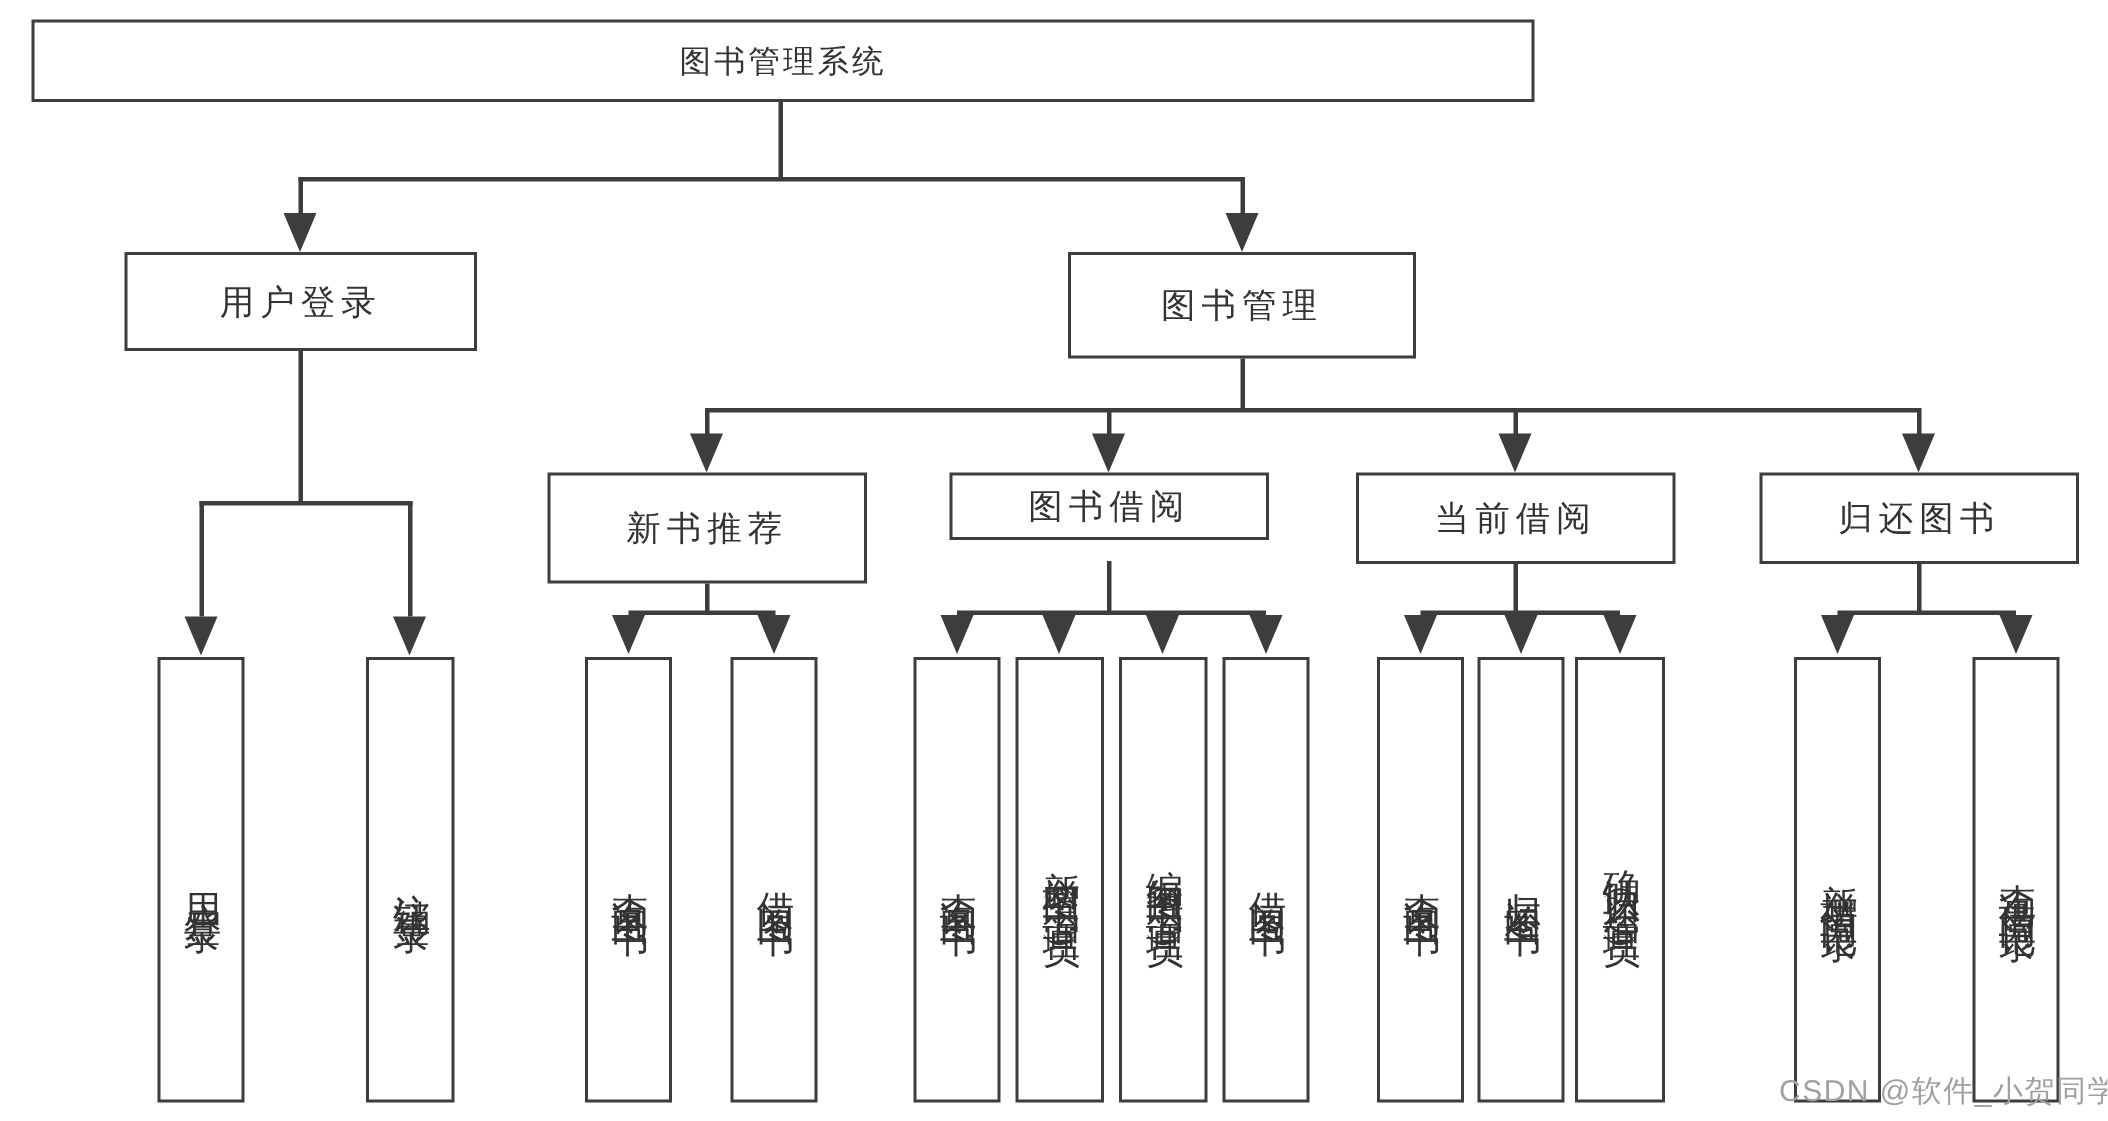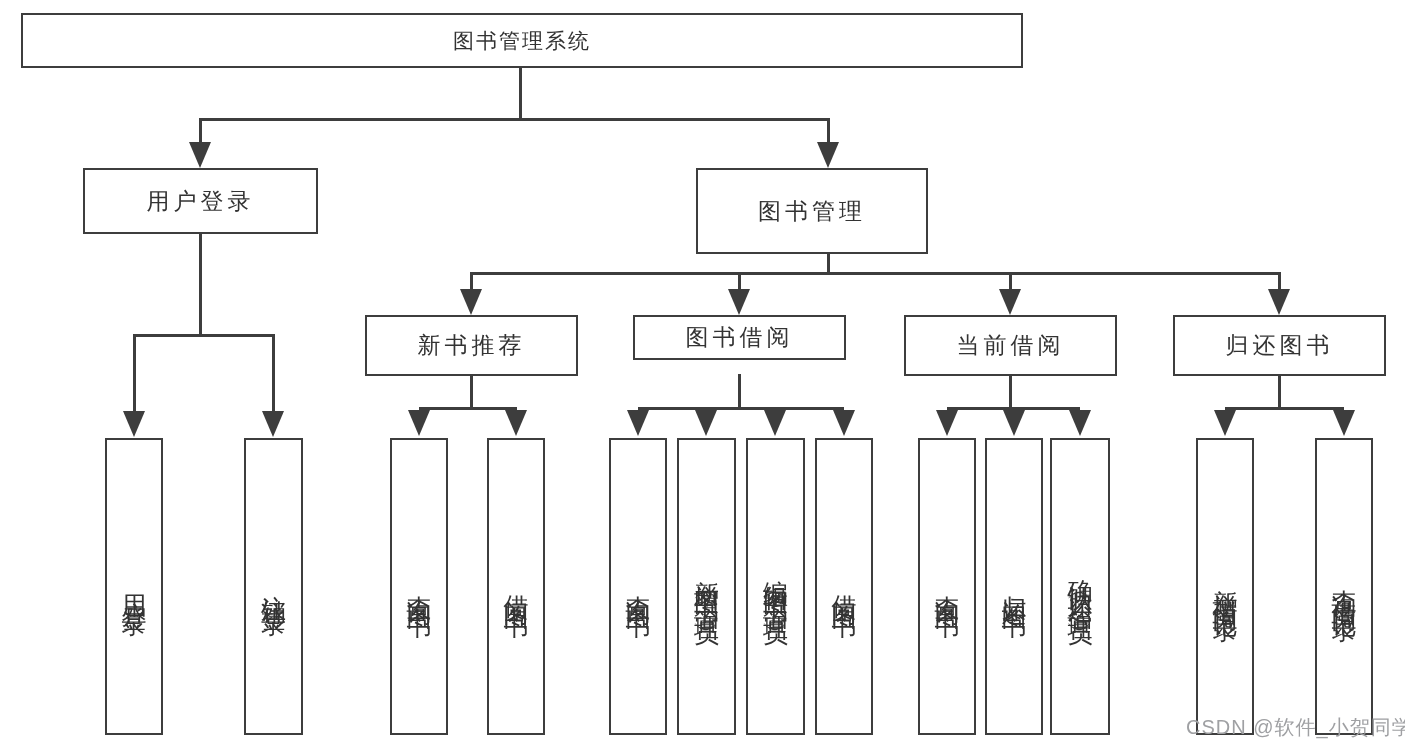--- a/index.html
+++ b/index.html
@@ -89,25 +89,25 @@
   <div class="arrow" style="left:1214px;top:410px"></div>
   <div class="arrow" style="left:1333px;top:410px"></div>
 
   <div class="box hbox root-size" style="left:21px;top:13px;width:1002px;height:55px">
     <span>图书管理系统</span>
   </div>
 
   <div class="box hbox" style="left:83px;top:168px;width:235px;height:66px">
     <span>用户登录</span>
   </div>
-  <div class="box hbox" style="left:696px;top:168px;width:232px;height:86px">
+  <div class="box hbox" style="left:712px;top:168px;width:232px;height:71px">
     <span>图书管理</span>
   </div>
 
-  <div class="box hbox" style="left:365px;top:315px;width:213px;height:61px">
+  <div class="box hbox" style="left:365px;top:315px;width:213px;height:74px">
     <span>新书推荐</span>
   </div>
   <div class="box hbox" style="left:633px;top:315px;width:213px;height:45px">
     <span>图书借阅</span>
   </div>
   <div class="box hbox" style="left:904px;top:315px;width:213px;height:61px">
     <span>当前借阅</span>
   </div>
   <div class="box hbox" style="left:1173px;top:315px;width:213px;height:61px">
     <span>归还图书</span>

